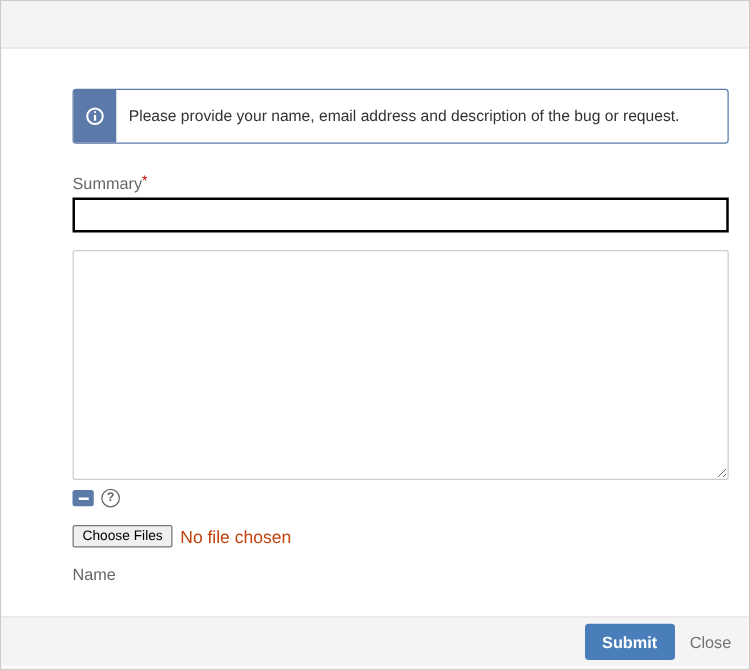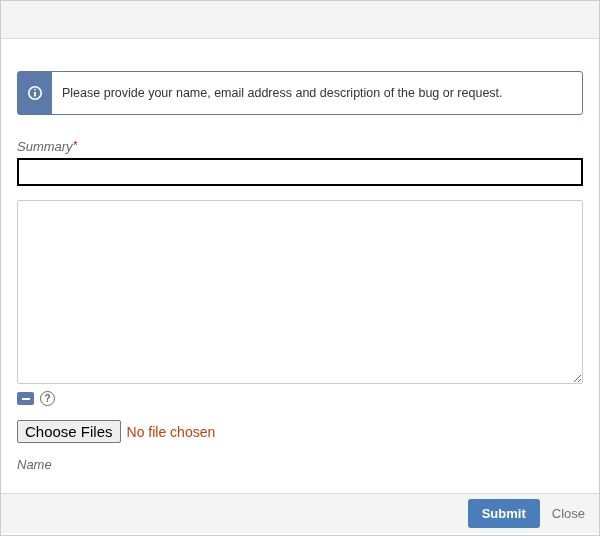--- a/index.html
+++ b/index.html
@@ -20,20 +20,21 @@
     border-bottom: 1px solid #ddd;
   }
   .content-wrap {
     position: relative;
     height: 454px;
     overflow-y: scroll;
     background: #fff;
   }
   .content-inner {
     padding: 32px 16px 10px 16px;
+    margin-left: 41px;
   }
   .info-banner {
     display: flex;
     align-items: stretch;
     border: 1px solid #5b7aa9;
     border-radius: 3px;
     background: #fff;
     margin-bottom: 24px;
   }
   .info-icon-box {
@@ -48,21 +49,20 @@
   .info-icon-box svg { stroke: #fff; }
   .info-text {
     padding: 14px 10px;
     font-size: 12.5px;
     color: #333;
   }
   .field-label {
     font-size: 13px;
     color: #666;
     margin-bottom: 4px;
-    font-style: italic;
   }
   .required-star { color: #c00; font-size: 11px; vertical-align: top; }
   .summary-input {
     width: 100%;
     height: 28px;
     padding: 4px 6px;
     font-size: 13px;
     border: 2px solid #000;
     outline: none;
     margin-bottom: 14px;
@@ -111,21 +111,21 @@
     color: #666;
     line-height: 1;
   }
   .file-row {
     display: flex;
     align-items: center;
     gap: 6px;
     margin-bottom: 14px;
   }
   .choose-btn {
-    font-size: 15px;
+    font-size: 11px;
     padding: 2px 7px;
     background: #efefef;
     border: 1px solid #767676;
     border-radius: 2px;
     cursor: pointer;
     font-family: inherit;
   }
   .file-status {
     font-size: 14px;
     color: #c2410c;

